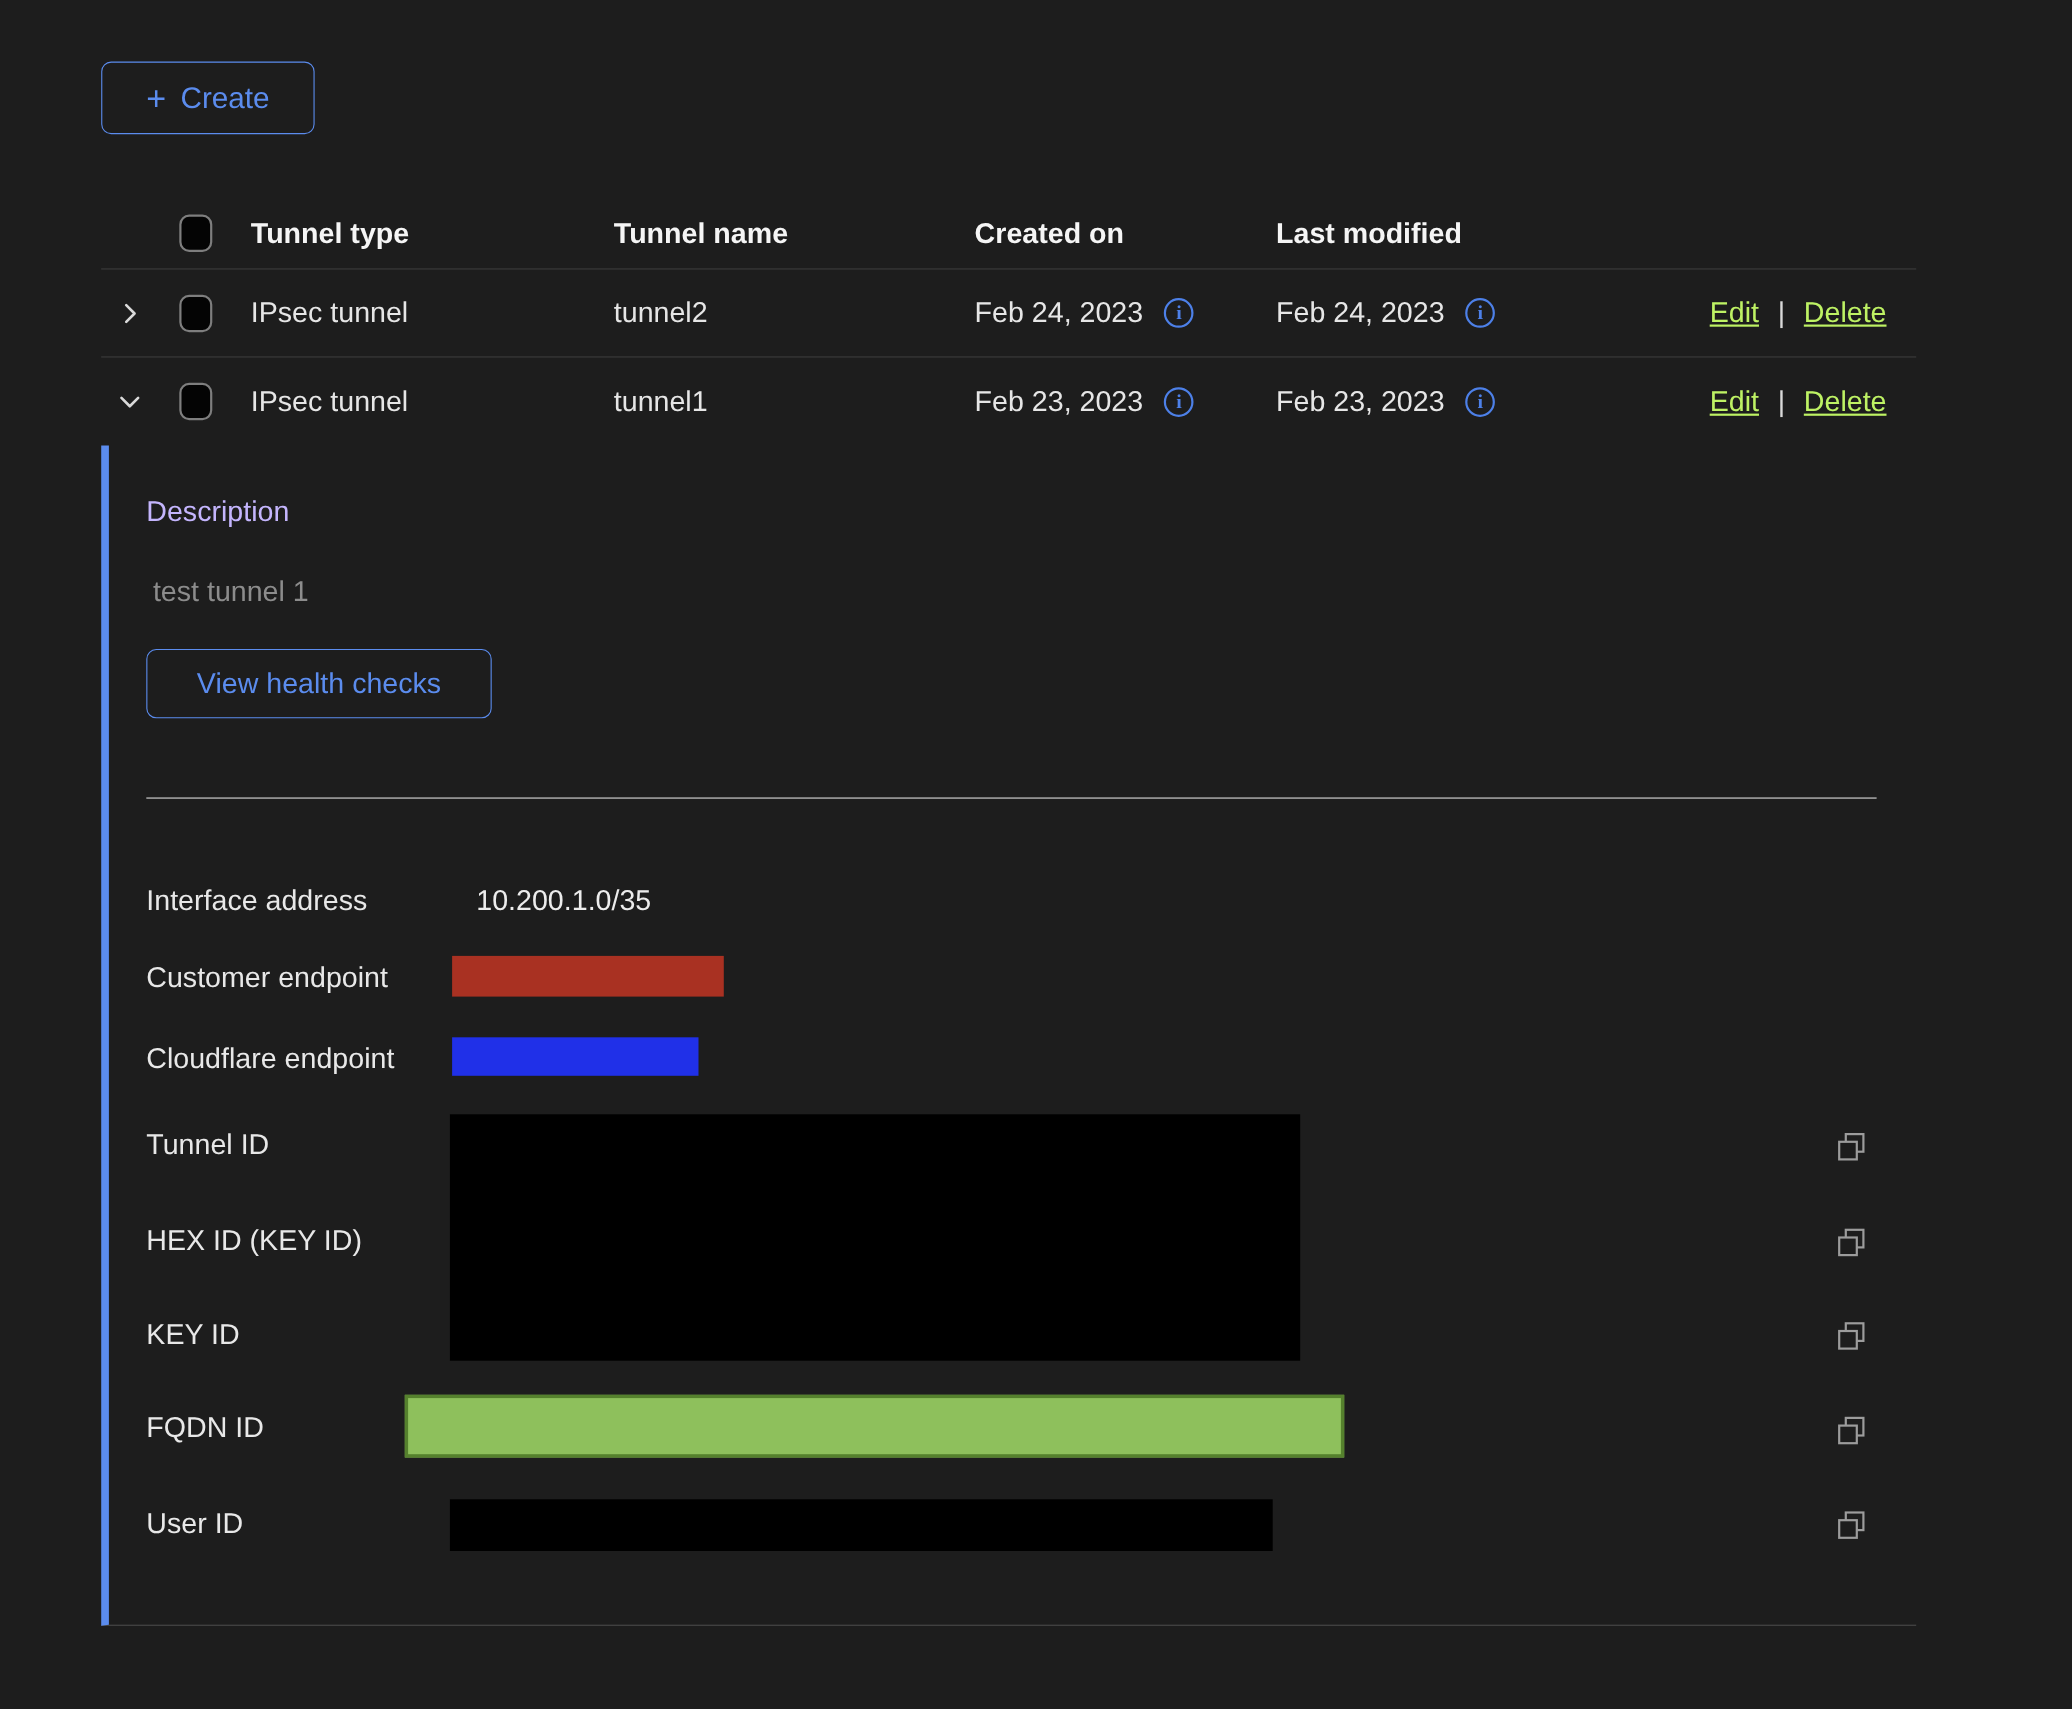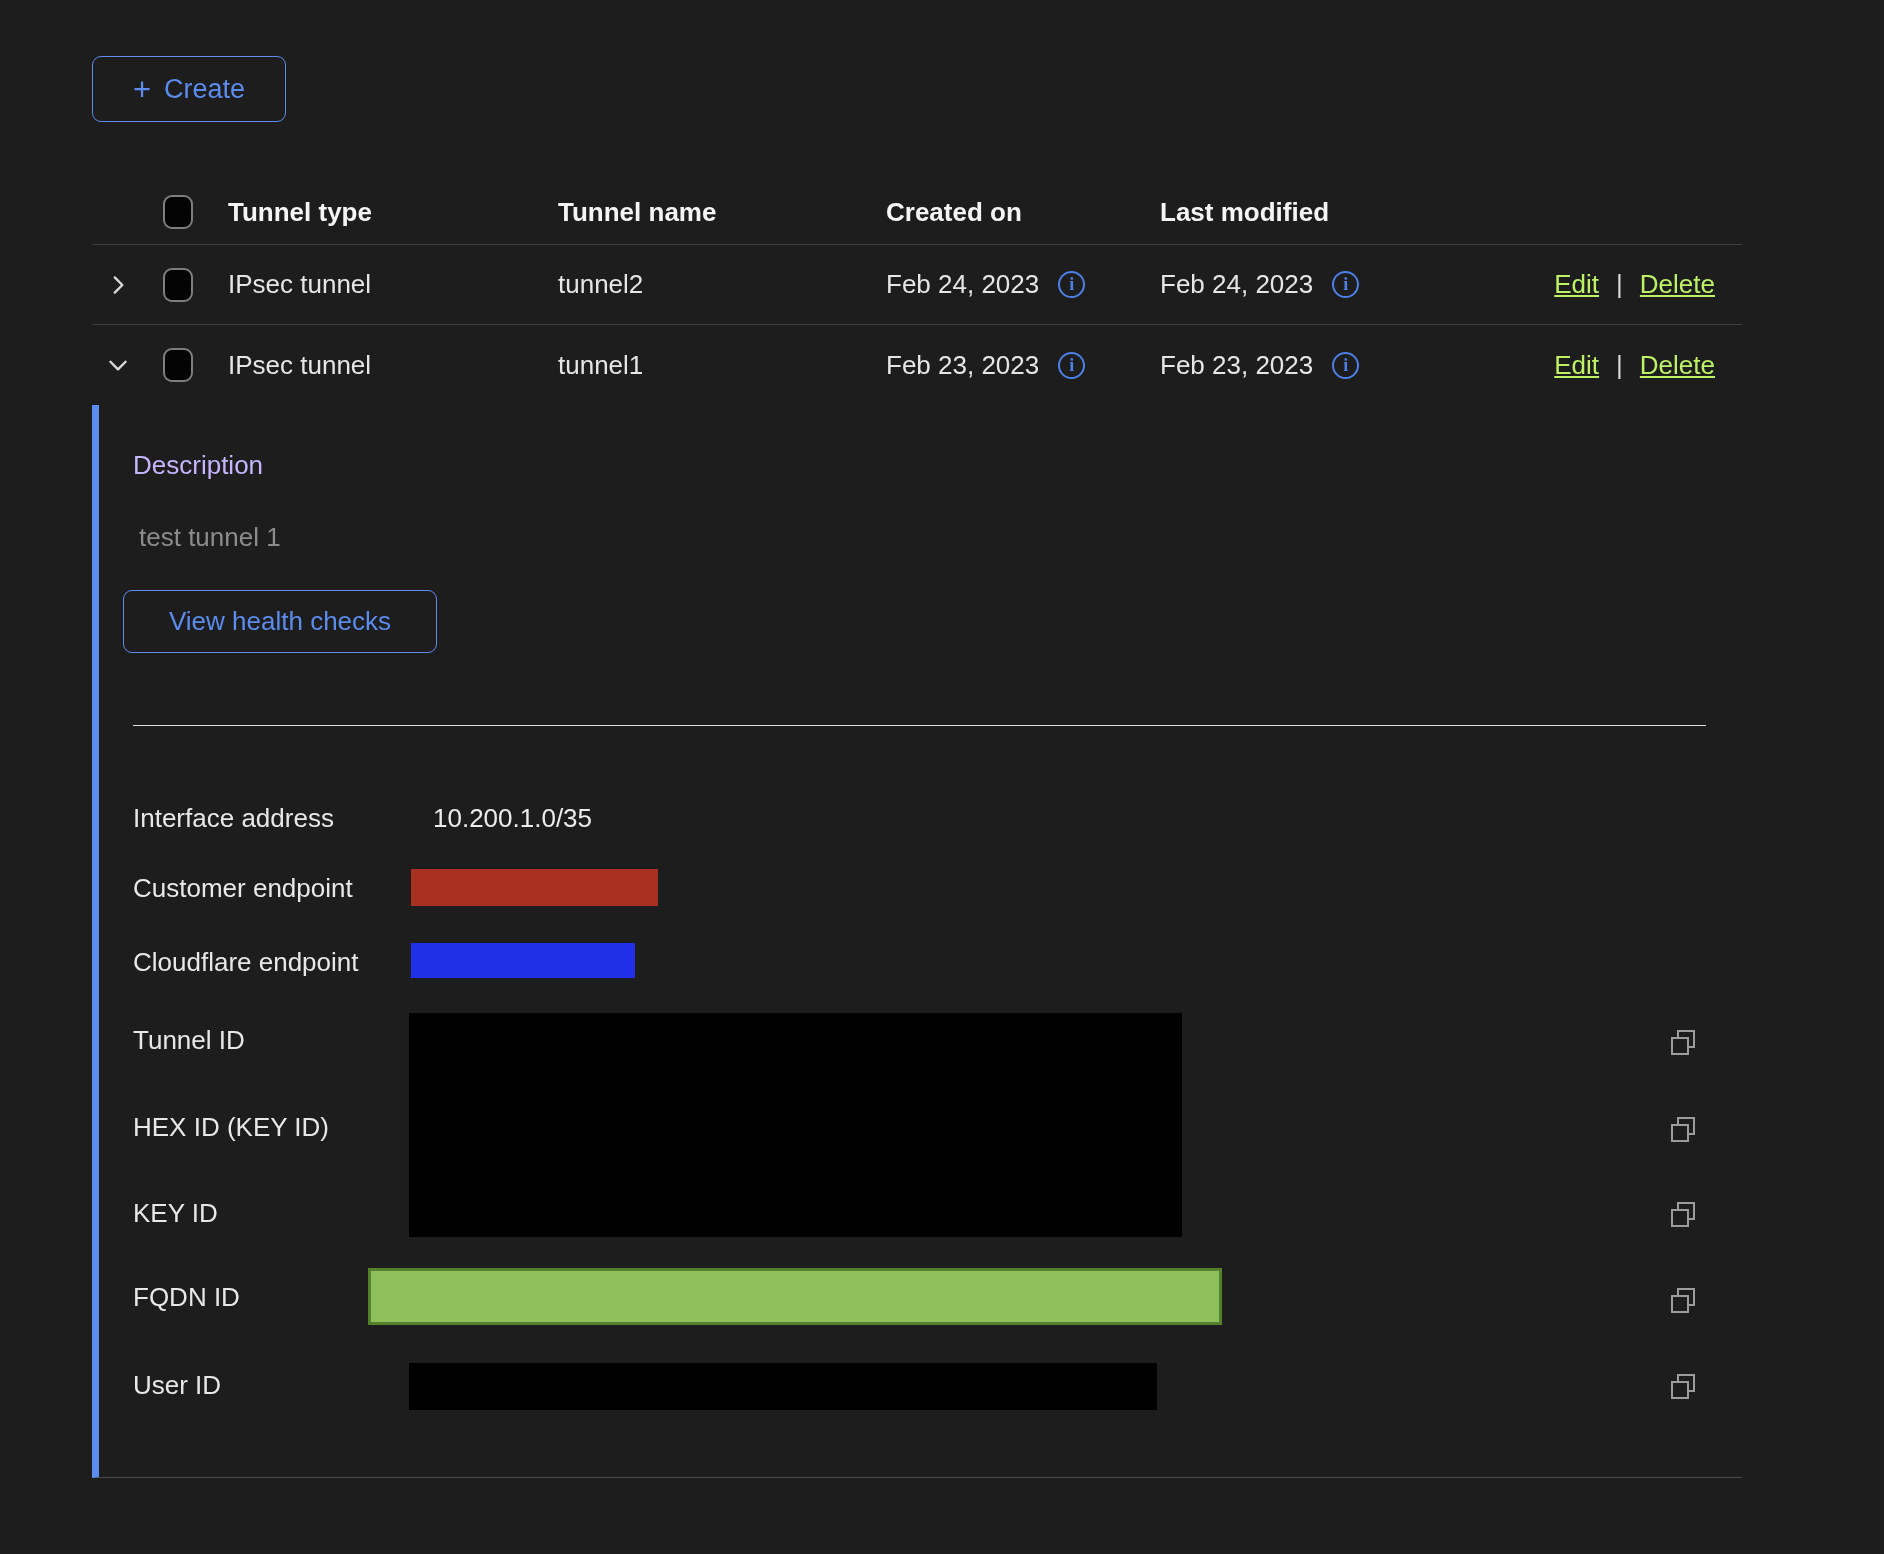--- a/index.html
+++ b/index.html
@@ -50,21 +50,21 @@
   
   .detail-panel {
     position:absolute; left:92px; top:405px; width:1650px; height:1073px;
     border-left:7px solid #5b8cee; border-bottom:1px solid #4a4a4a;
   }
   .detail-panel .abs { position:absolute; }
   .dp-label { font-size:26px; line-height:34px; color:#e8e8e8; }
   .desc-label { left:34px; top:43px; font-weight:500; color:#c4b5fd; }
   .desc-value { left:40px; top:115px; color:#8c8c8c; }
   .health-btn {
-    left:24px; top:185px; height:63px; min-width:314px; padding:0 36px;
+    left:34px; top:185px; height:63px; min-width:314px; padding:0 36px;
     display:flex; align-items:center; justify-content:center;
     background:transparent; border:1.5px solid #5b8cee; border-radius:9px;
     color:#5b8cee; font-size:26px; font-family:inherit; cursor:pointer;
   }
   .divider { left:34px; top:320px; width:1573px; height:1px; background:#dcdcdc; }
 
   .lbl-interface { left:34px; top:396px; }
   .val-interface { left:334px; top:396px; font-size:26px; line-height:34px; color:#ececec; }
   .lbl-customer  { left:34px; top:466px; }
   .lbl-cloudflare{ left:34px; top:540px; }

